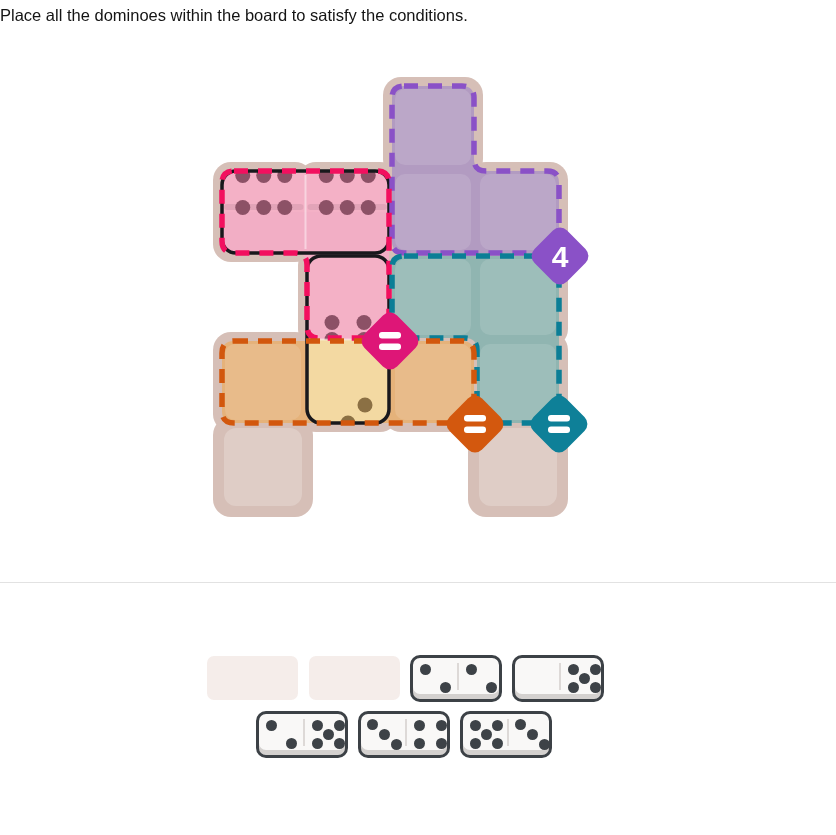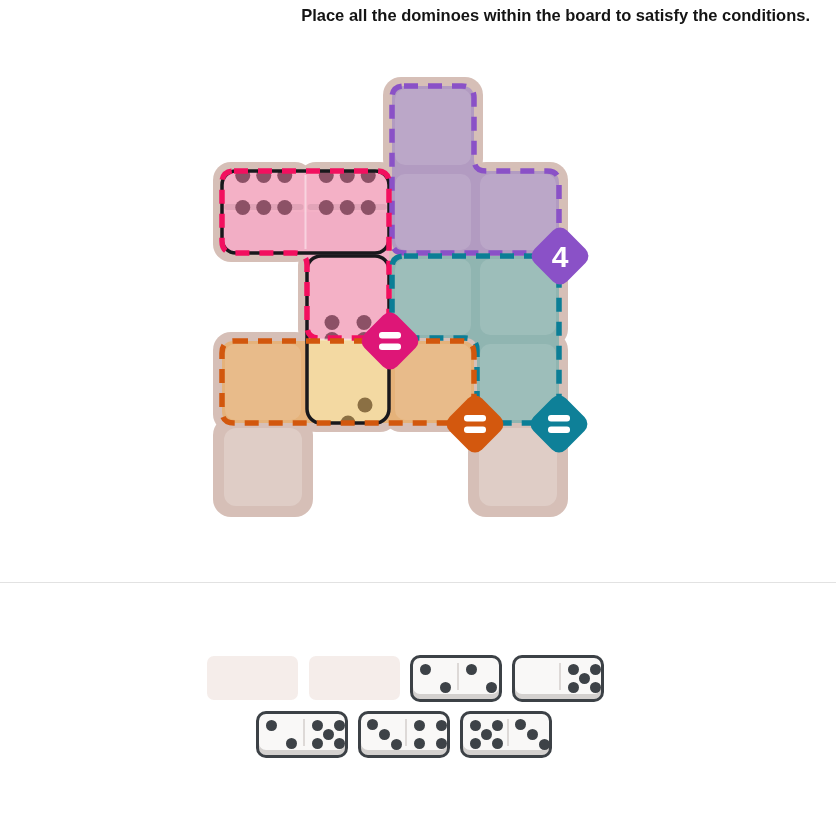--- a/index.html
+++ b/index.html
@@ -1,19 +1,19 @@
 <!DOCTYPE html>
 <html><head>
 <meta charset="utf-8">
 <style>
   html,body{margin:0;padding:0;background:#fff;}
   .page{position:relative;width:836px;height:835px;background:#ffffff;overflow:hidden;
         font-family:"Liberation Sans",sans-serif;}
-  .title{position:absolute;top:6px;left:0;width:810px;text-align:right;
-         font-size:16.5px;font-weight:700;color:#141414;}
+  .title{position:absolute;top:6px;left:0;width:810px;text-align:left;
+         font-size:16.5px;font-weight:400;color:#141414;}
   .board-svg{position:absolute;left:0;top:0;}
   .divider{position:absolute;left:0;top:582px;width:836px;height:1px;background:#e2e2e2;}
   .tray{position:absolute;left:0;top:0;width:836px;height:835px;pointer-events:none;}
   .tray *{pointer-events:auto;}
   .slot{position:absolute;width:91px;height:44px;border-radius:7px;background:#f5edea;}
   .tdom{position:absolute;width:92px;height:47px;box-sizing:border-box;
         border:3px solid #3c4146;border-radius:10px;background:#f9f8f7;
         box-shadow:inset 0 -5px 0 #d4d1cf;}
   .tdiv{position:absolute;left:44px;top:5px;bottom:9px;width:1.5px;background:#ddd9d7;}
   .pip{position:absolute;width:11px;height:11px;border-radius:50%;background:#3d4247;}

